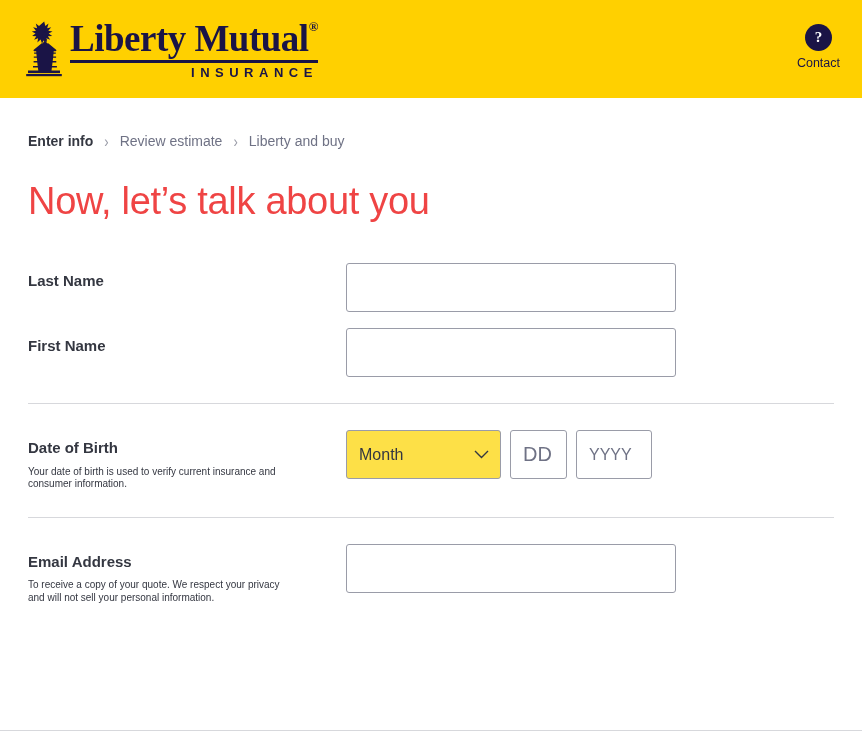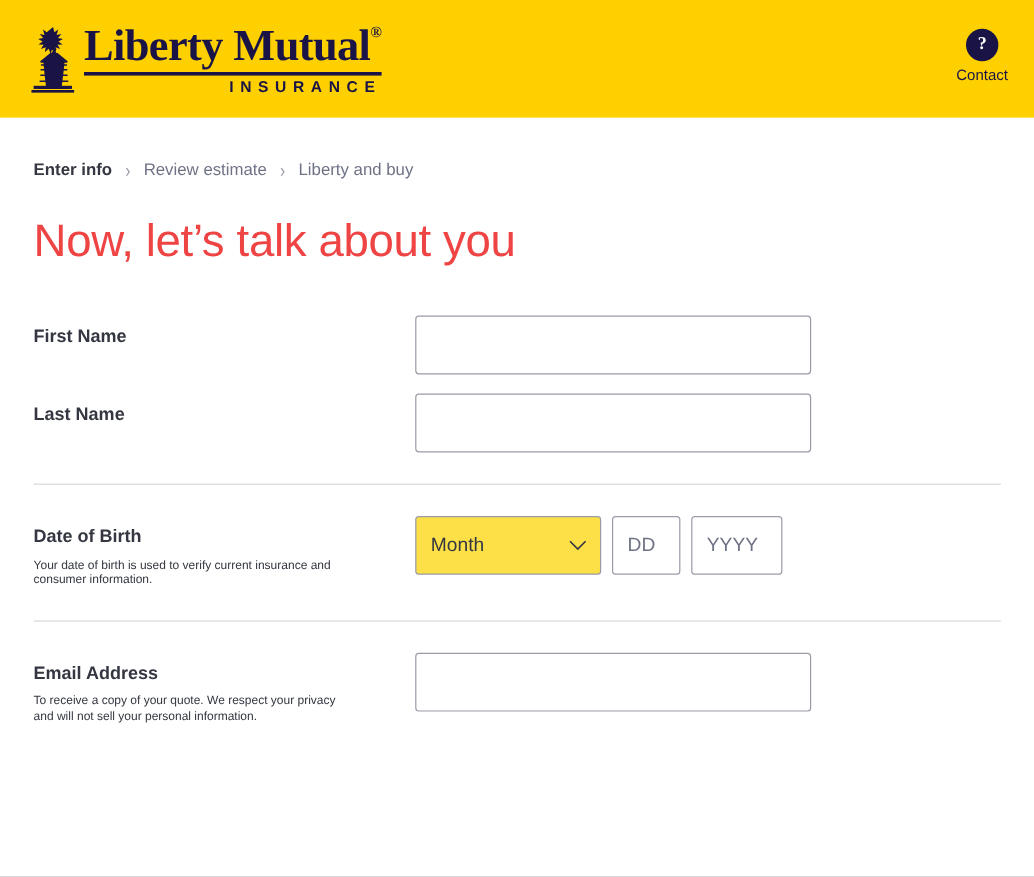--- a/index.html
+++ b/index.html
@@ -19,21 +19,21 @@
   
   .header {
     position: relative;
     height: 98px;
     background: #ffd000;
     display: flex;
     align-items: center;
   }
   .logo-wrap {
     display: flex;
-    align-items: flex-end;
+    align-items: flex-start;
     margin-left: 24px;
   }
   .logo-statue {
     width: 40px;
     height: 58px;
     margin-right: 6px;
     flex: none;
   }
   .logo-text-block {
     display: flex;
@@ -208,21 +208,21 @@
     pointer-events: none;
     width: 15px;
     height: 9px;
   }
   input.dob-dd {
     width: 57px;
     height: 49px;
     margin-right: 9px;
     border: 1px solid #9a9ca8;
     border-radius: 3px;
-    font-size: 16px;
+    font-size: 20px;
     font-family: "Liberation Sans", sans-serif;
     color: #343741;
     padding: 0 12px;
     outline: none;
     background: #ffffff;
   }
   input.dob-yyyy {
     width: 76px;
     height: 49px;
     border: 1px solid #9a9ca8;
@@ -289,30 +289,30 @@
     <span class="crumb-sep">›</span>
     <span class="crumb">Liberty and buy</span>
   </div>
 
   <h1 class="page-title">Now, let’s talk about you</h1>
 
   <div class="form-area">
 
     <div class="field-row">
       <div class="field-label-col">
-        <div class="field-label">First Name</div>
+        <div class="field-label">Last Name</div>
       </div>
       <div class="field-input-col">
         <input class="text-input" type="text" value="" style="">
       </div>
     </div>
 
     <div class="field-row">
       <div class="field-label-col">
-        <div class="field-label">Last Name</div>
+        <div class="field-label">First Name</div>
       </div>
       <div class="field-input-col">
         <input class="text-input" type="text" value="" style="">
       </div>
     </div>
 
     <hr class="divider">
 
     <div class="section">
       <div class="field-label-col">

